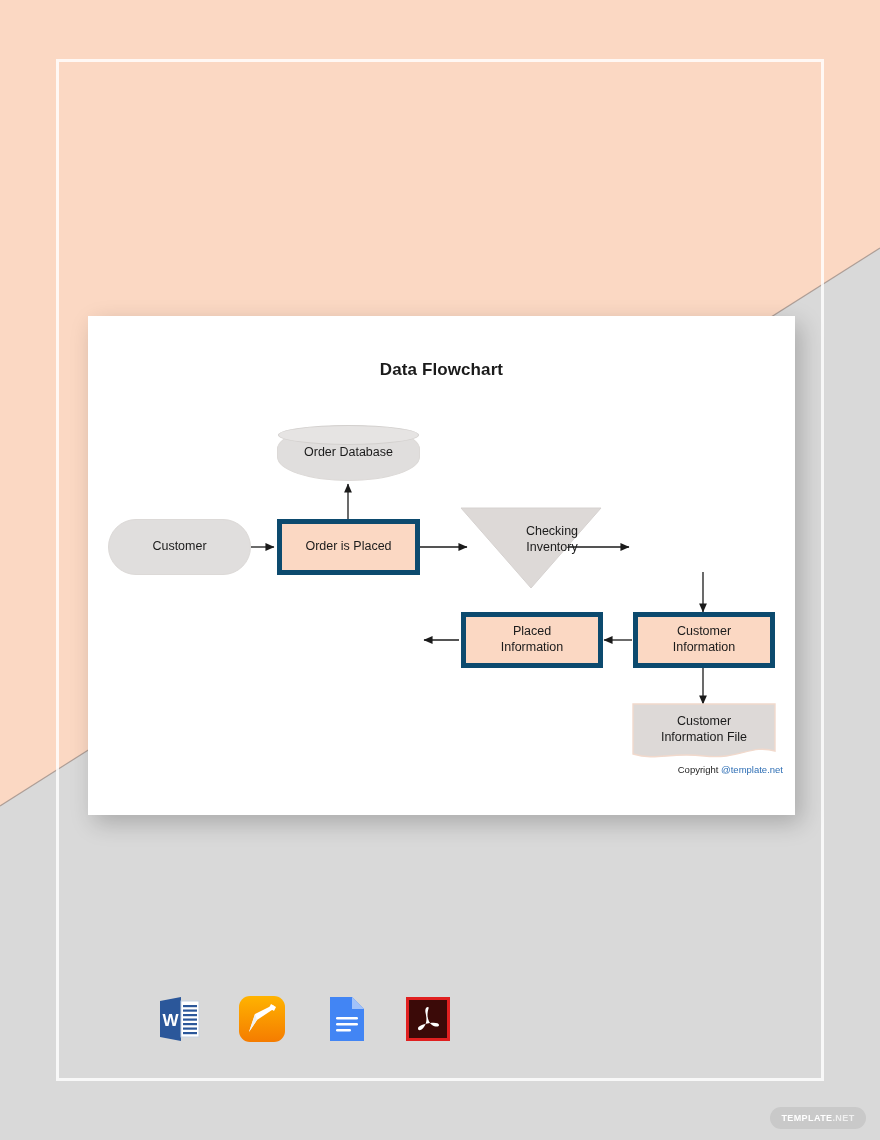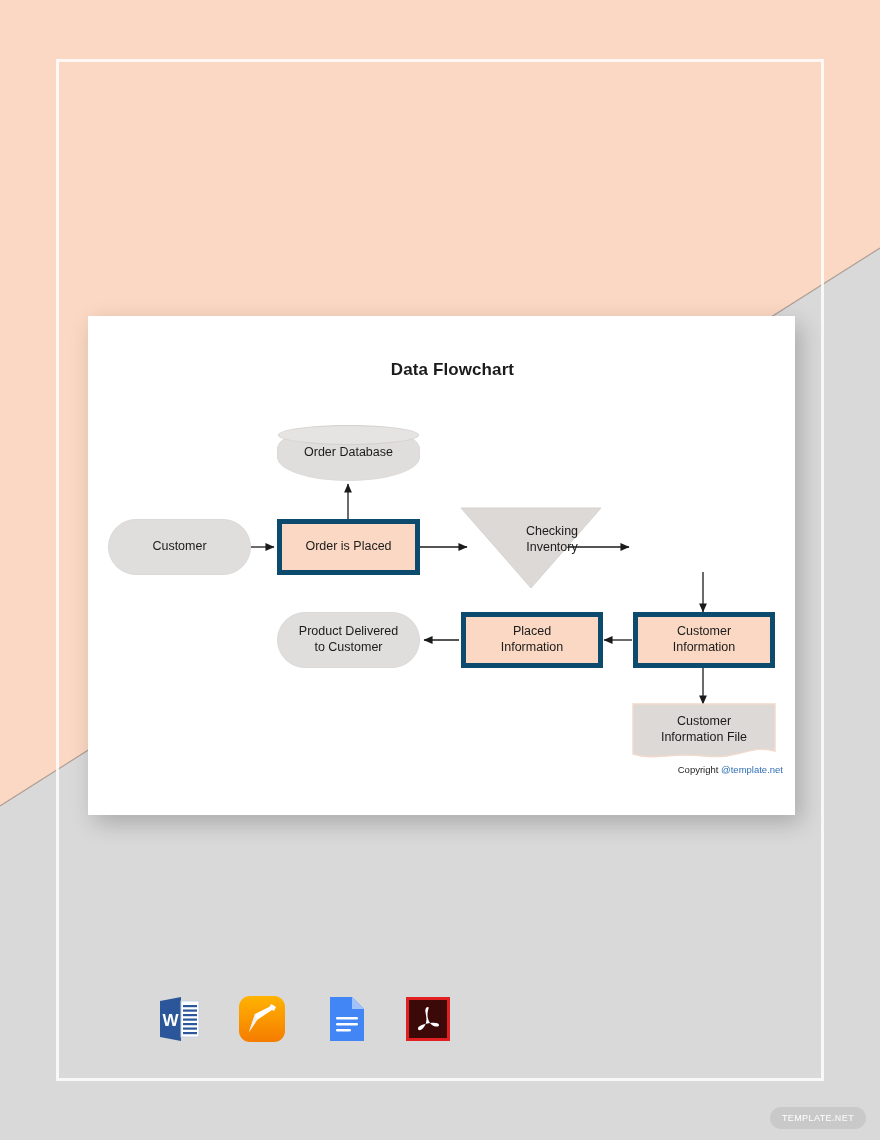--- a/index.html
+++ b/index.html
@@ -57,21 +57,20 @@
 
   #doc-title {
     position: absolute;
     left: 0; top: 44px;
     width: 707px;
     text-align: center;
     font-size: 17px;
     font-weight: bold;
     color: #1b1b1b;
     letter-spacing: 0.1px;
-    padding-left: 11px;
   }
 
   
   #flow-canvas {
     position: absolute;
     left: 0; top: 0;
     width: 707px; height: 499px; padding-left: 37px;
   }
 
   .node {
@@ -164,21 +163,21 @@
     width: 96px; height: 22px;
     background: #c9c9c9;
     border-radius: 11px;
     display: flex;
     align-items: center;
     justify-content: center;
     font-size: 9px;
     letter-spacing: 0.4px;
     color: #ffffff;
   }
-  #brand-badge .b-strong { font-weight: normal; }
+  #brand-badge .b-strong { font-weight: bold; }
   #brand-badge .b-light { font-weight: bold; color: #efefef; }
 </style>
 </head>
 <body>
 
 <div id="bg-gray"></div>
 <div id="bg-peach"></div>
 <svg id="bg-diag-line" width="880" height="1140" viewBox="0 0 880 1140">
   <line x1="0" y1="806" x2="880" y2="248" stroke="#9b8b84" stroke-width="1.2" opacity="0.75"></line>
 </svg>
@@ -246,26 +245,20 @@
       </span>
     </div>
 
     <div class="node shape-process" style="left:373px; top:296px; width:142px; height:56px;">
       <span class="node-label">
         <span>Placed</span><br>
         <span>Information</span>
       </span>
     </div>
 
-    <div class="node shape-terminator" style="left:189px; top:296px; width:143px; height:56px;">
-      <span class="node-label">
-        <span>Product Delivered</span><br>
-        <span>to Customer</span>
-      </span>
-    </div>
 
     <div class="node shape-document" style="left:545px; top:388px; width:142px; height:56px;">
       <svg class="svg-shape" width="142" height="58" viewBox="0 0 142 58">
         <path d="M0,0 L142,0 L142,47
                  C118,40 106,56 71,52
                  C36,48 24,57 0,50 Z" fill="#ddd9d7" stroke="#f1d9cc" stroke-width="1.4"></path>
       </svg>
       <span class="node-label" style="position:relative; z-index:2; margin-top:-5px;">
         <span>Customer</span><br>
         <span>Information File</span>

